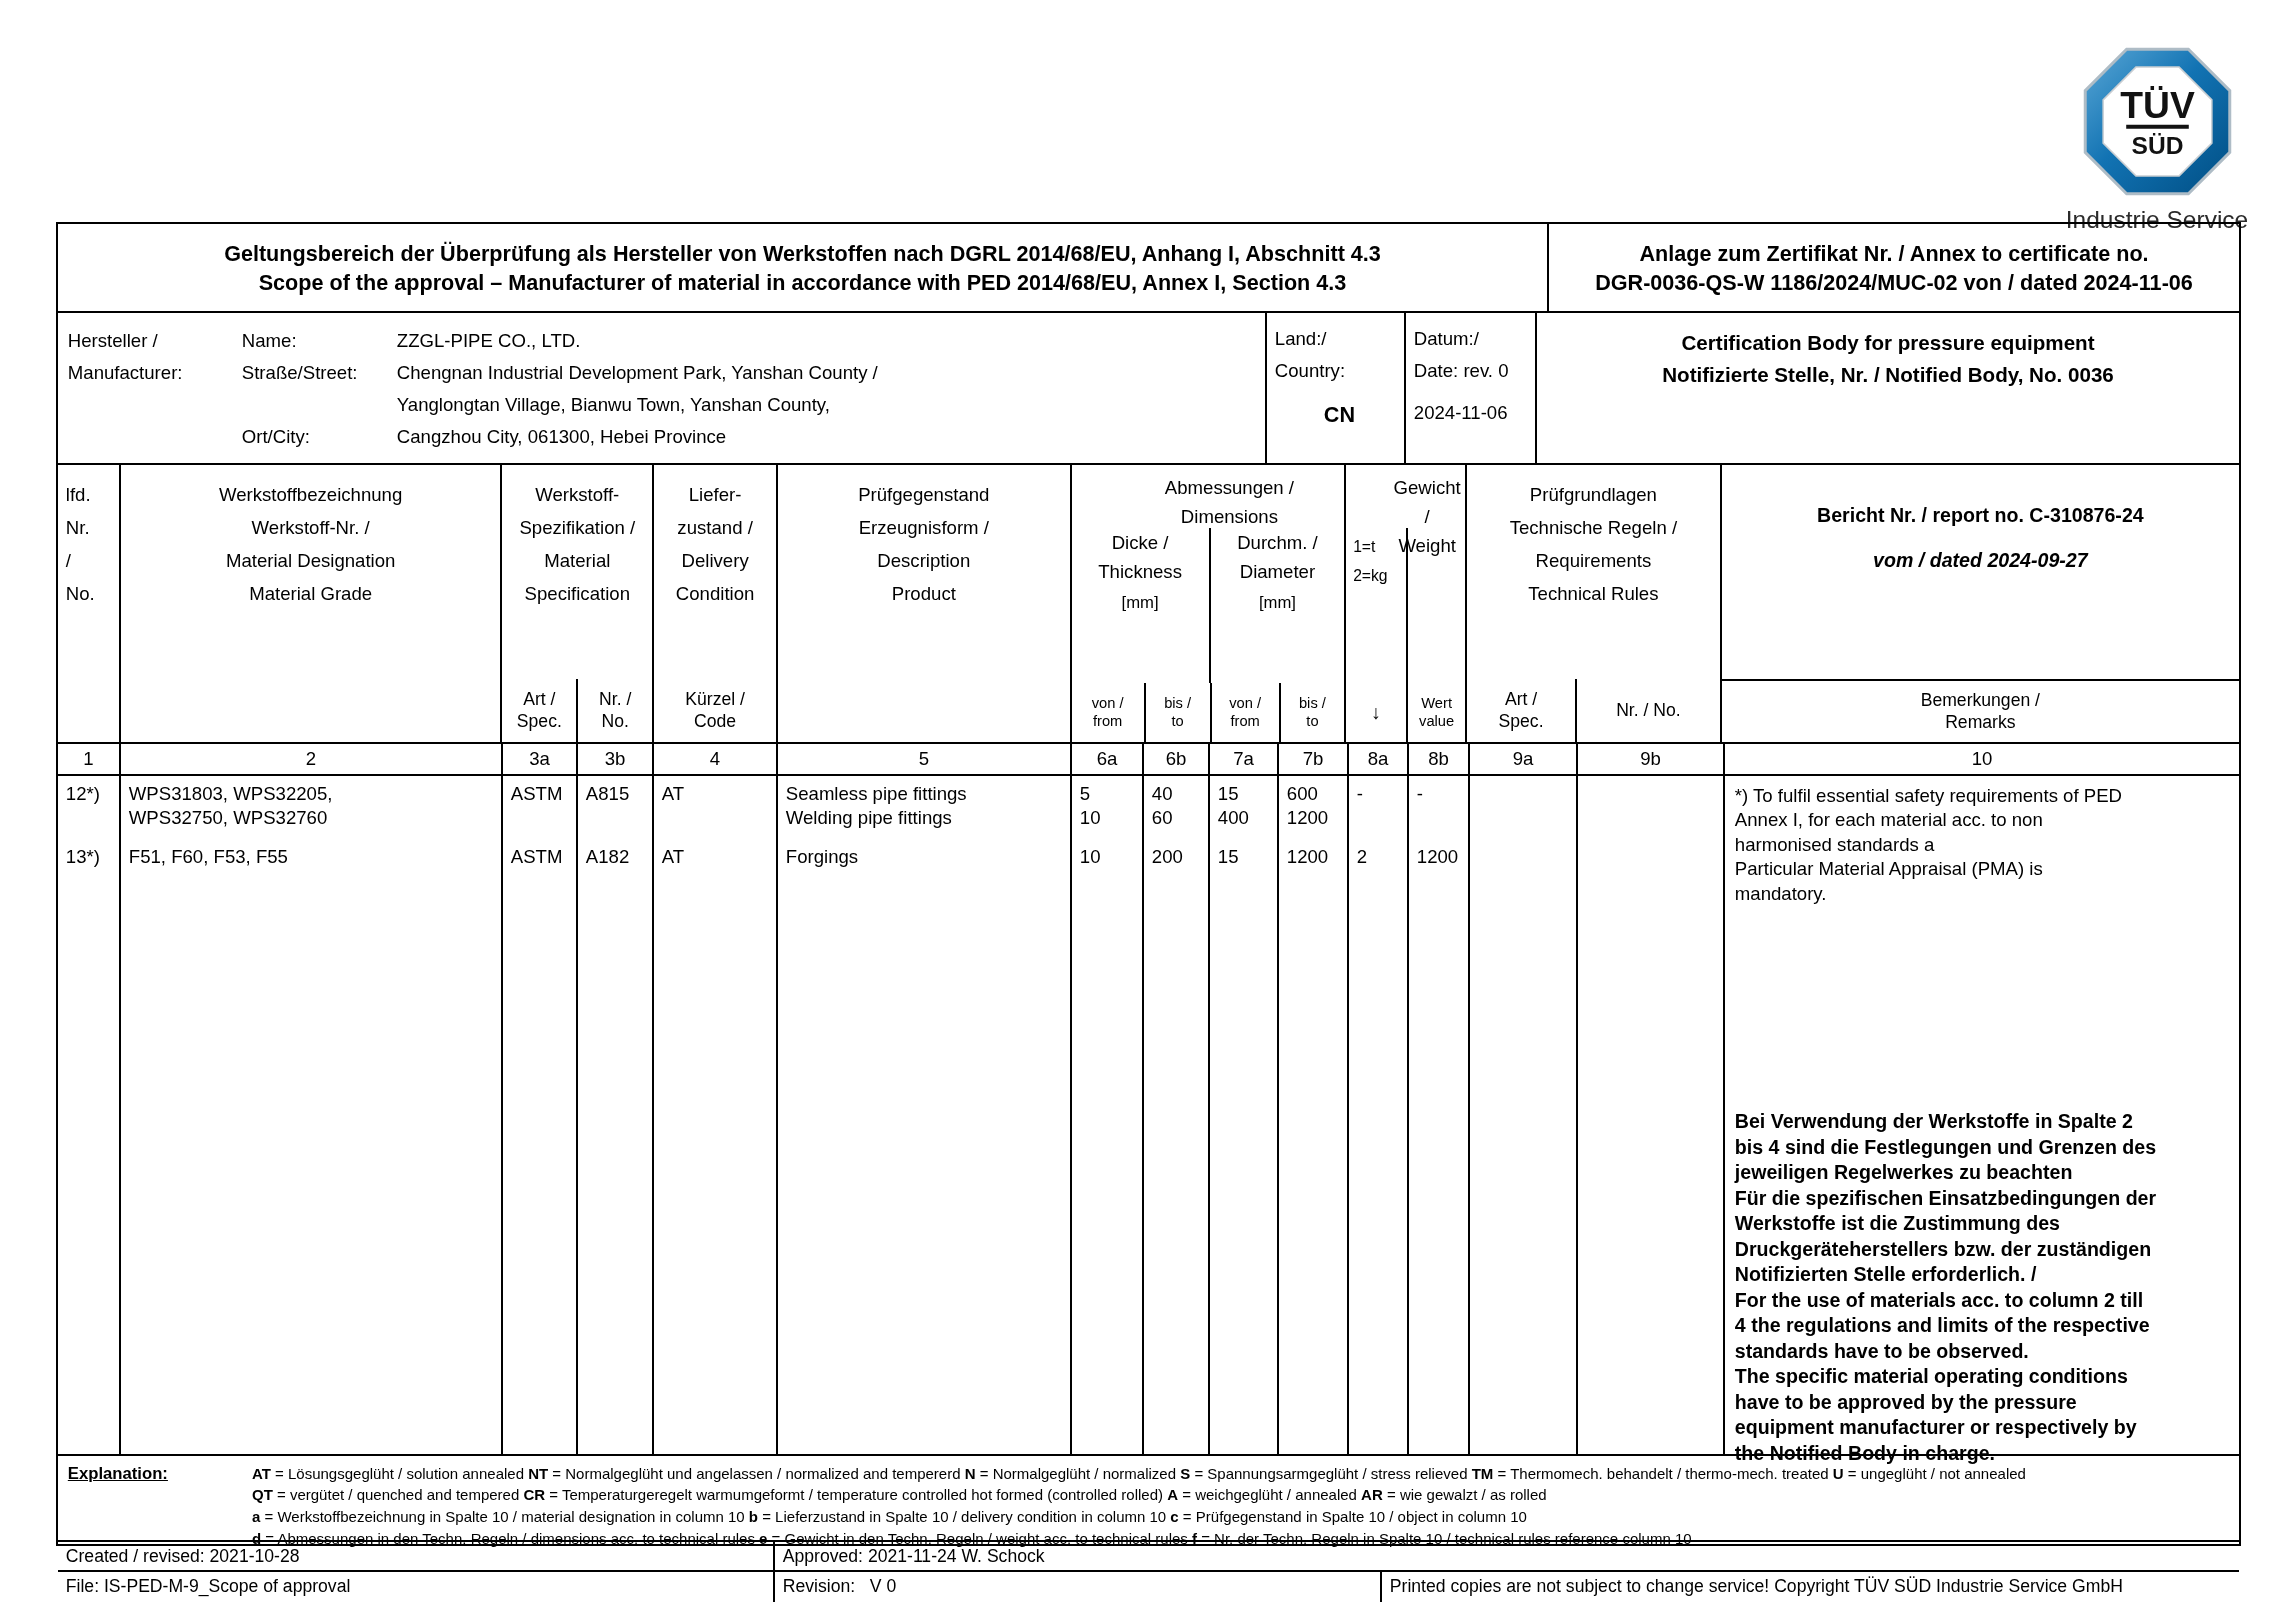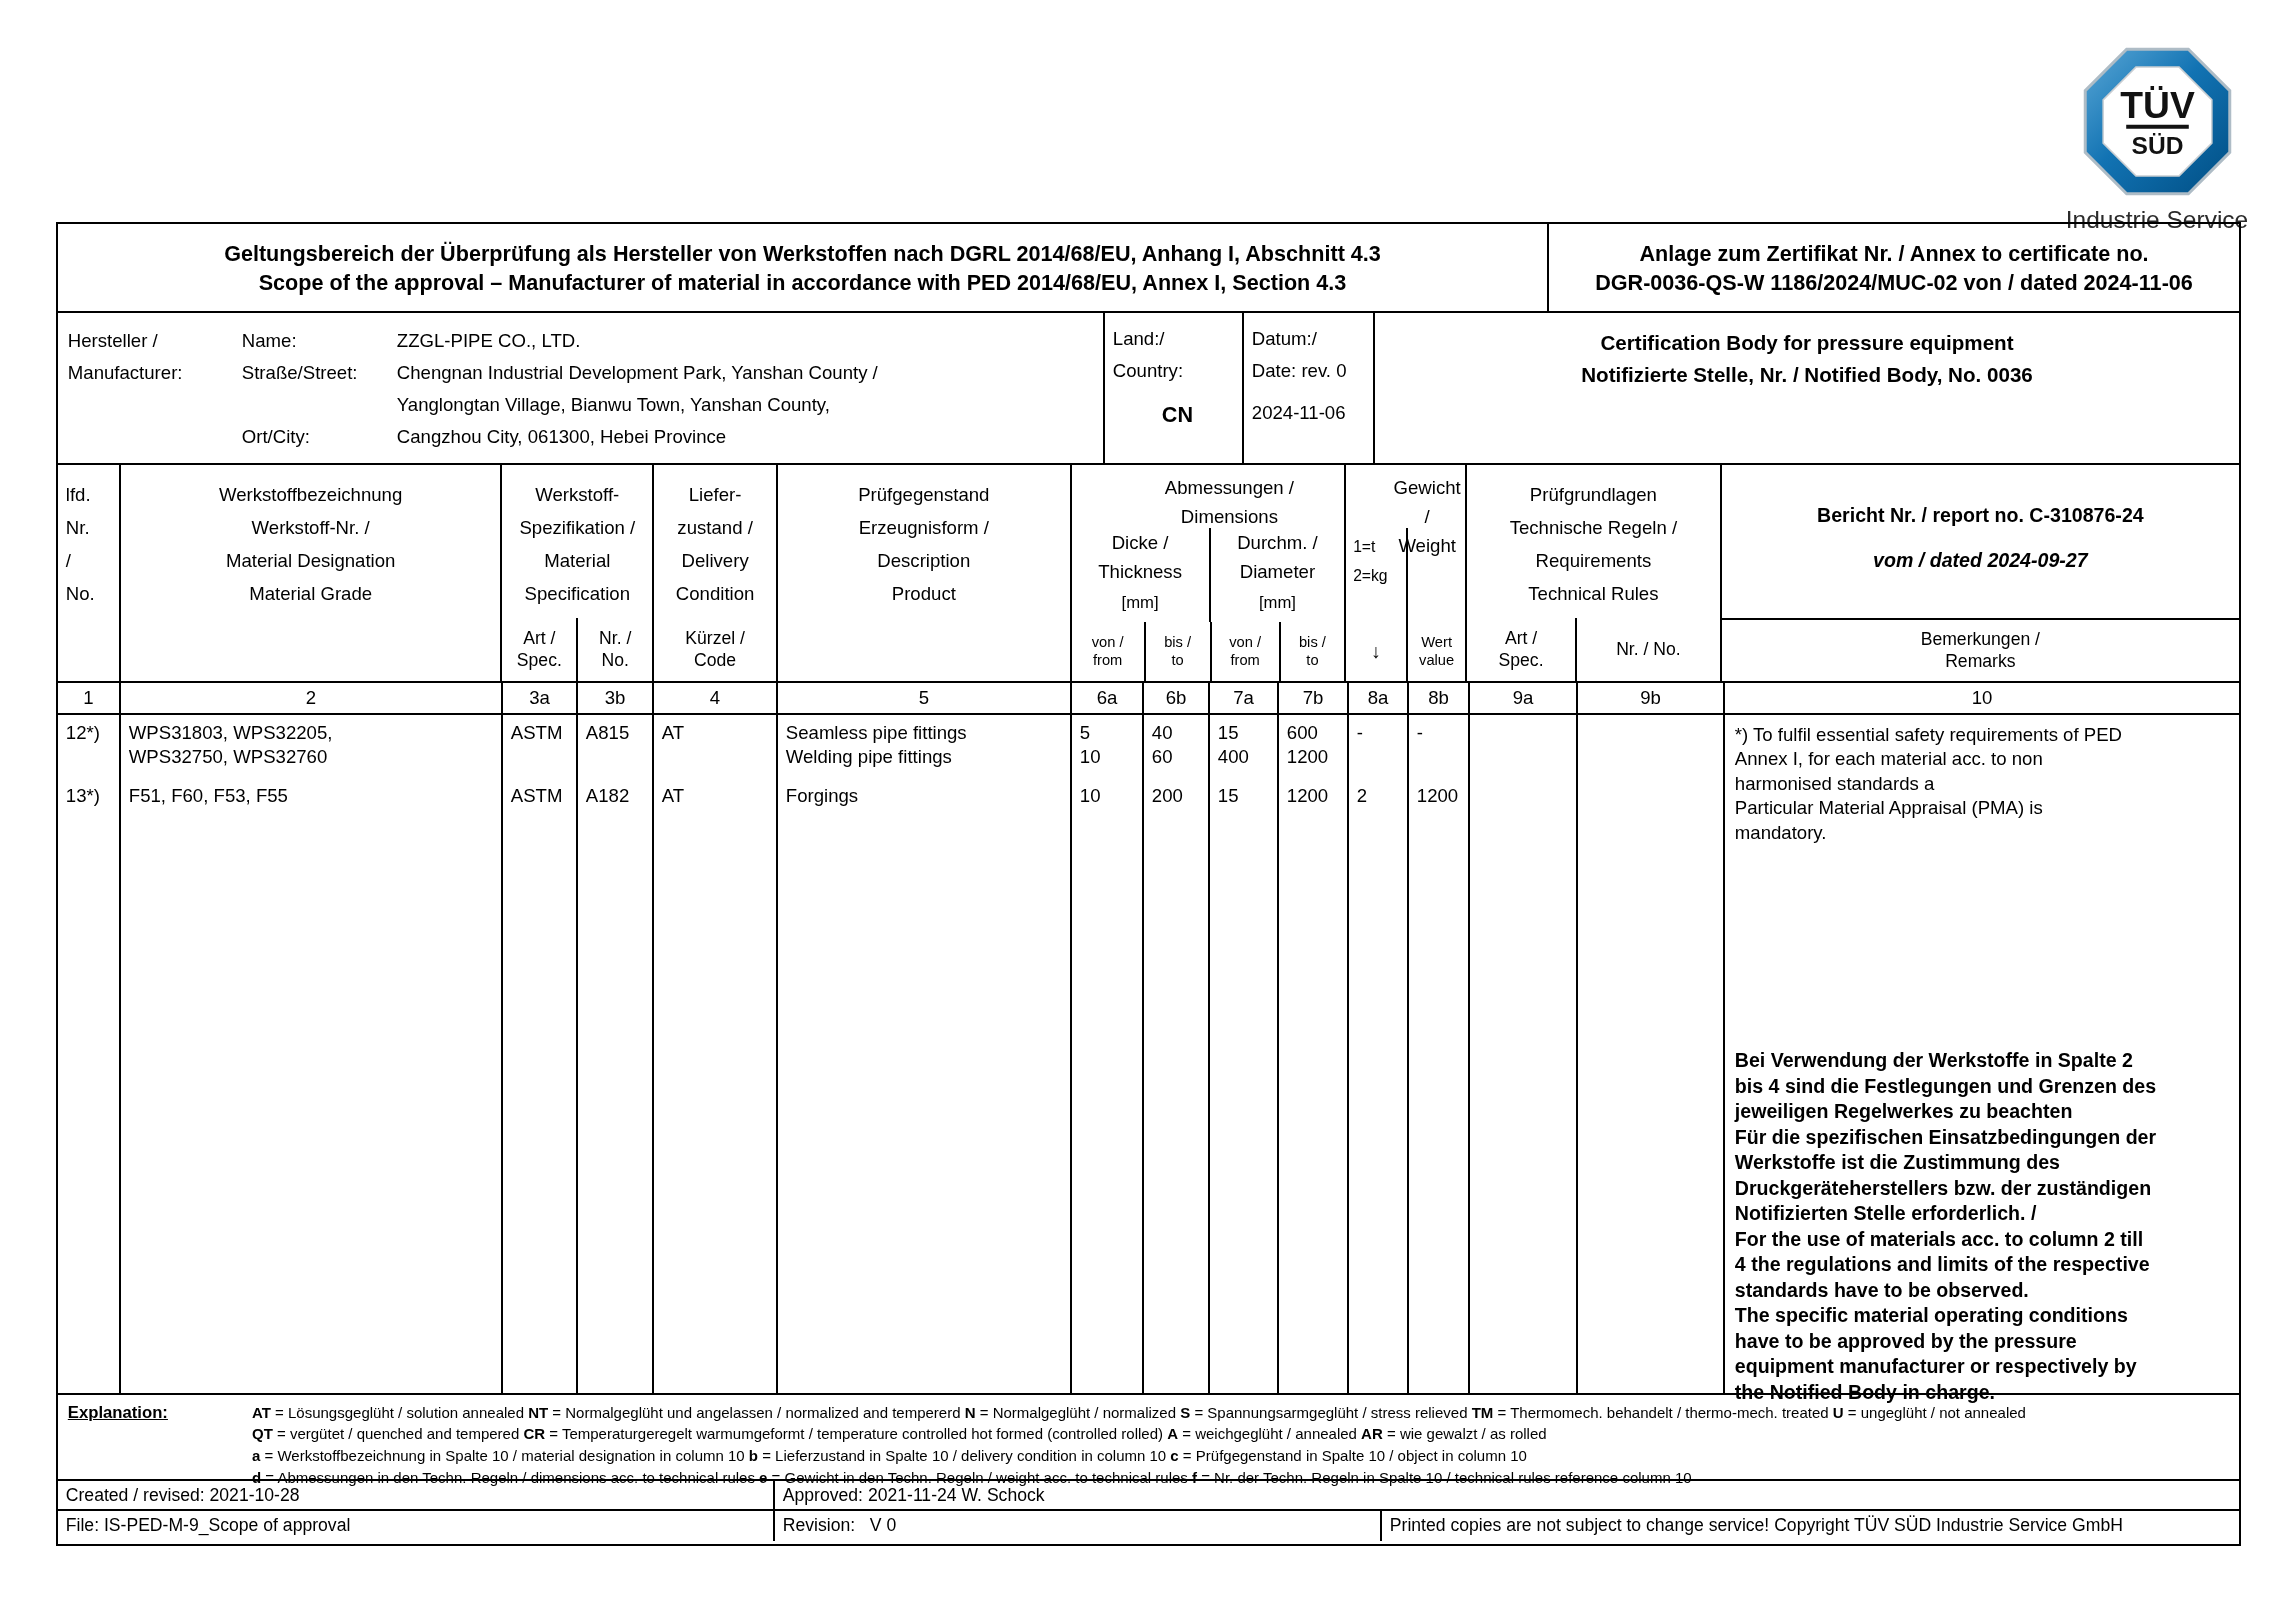--- a/index.html
+++ b/index.html
@@ -18,34 +18,34 @@
 
   
   .hdr{display:flex;height:89px;border-bottom:2.9px solid #000;}
   .hdr .l{width:1491px;border-right:2.9px solid #000;display:flex;flex-direction:column;justify-content:center;text-align:center;font-weight:700;font-size:21.6px;line-height:29px;}
   .hdr .r{flex:1;display:flex;flex-direction:column;justify-content:center;text-align:center;font-weight:700;font-size:21.6px;line-height:29px;}
 
   
   .mfr{display:flex;height:152px;border-bottom:2.9px solid #000;font-size:18.6px;}
   .mfr>div{border-right:2px solid #000;}
   .mfr>div:last-child{border-right:none;}
-  .m1{width:1047px;padding:11.8px 0 0 9.8px;}
+  .m1{width:1209px;padding:11.8px 0 0 9.8px;}
   .m1 .row{display:flex;line-height:32px;}
   .m1 .la{width:174px;}
   .m1 .lb{width:155px;}
   .m2{width:139px;padding:9.8px 0 0 7.8px;}
   .m3{width:131px;padding:9.8px 0 0 7.8px;}
   .m4{width:120px;padding:9.8px 0 0 7.8px;}
   .m5{flex:1;text-align:center;font-weight:700;font-size:20.6px;line-height:32px;padding-top:13.7px;}
   .mlab{line-height:32px;}
   .mval{margin-top:15.7px;}
   .cn{font-weight:700;font-size:21.6px;text-align:center;margin-top:15.7px;}
 
   
-  .thead{display:flex;height:218px;border-bottom:2.9px solid #000;font-size:18.6px;}
+  .thead{display:flex;height:279px;border-bottom:2.9px solid #000;font-size:18.6px;}
   .g{border-right:2px solid #000;display:flex;flex-direction:column;}
   .top4{flex:1;padding-top:12.7px;line-height:33px;text-align:center;}
   .g1{width:63px;padding:12.7px 0 0 7.8px;line-height:33px;}
   .g2{width:382px;}
   .g3{width:152px;}
   .g4{width:124px;}
   .g5{width:294px;}
   .g6{width:275px;}
   .g7{width:121px;}
   .g8{width:255px;border-right:2.9px solid #000;}

